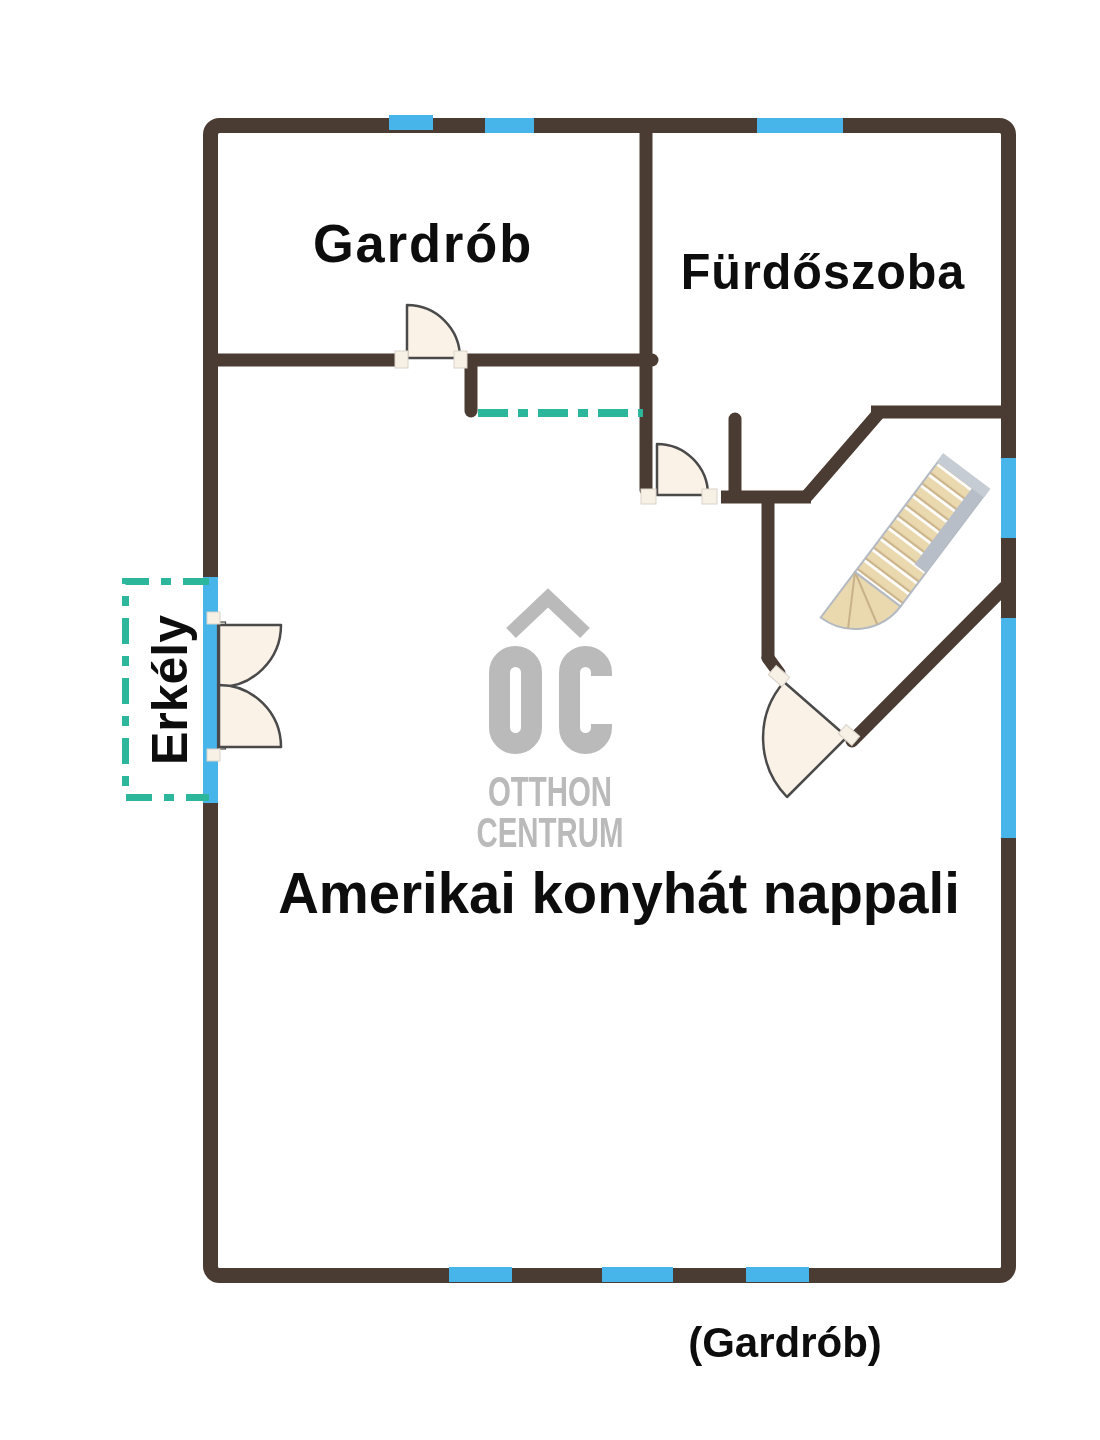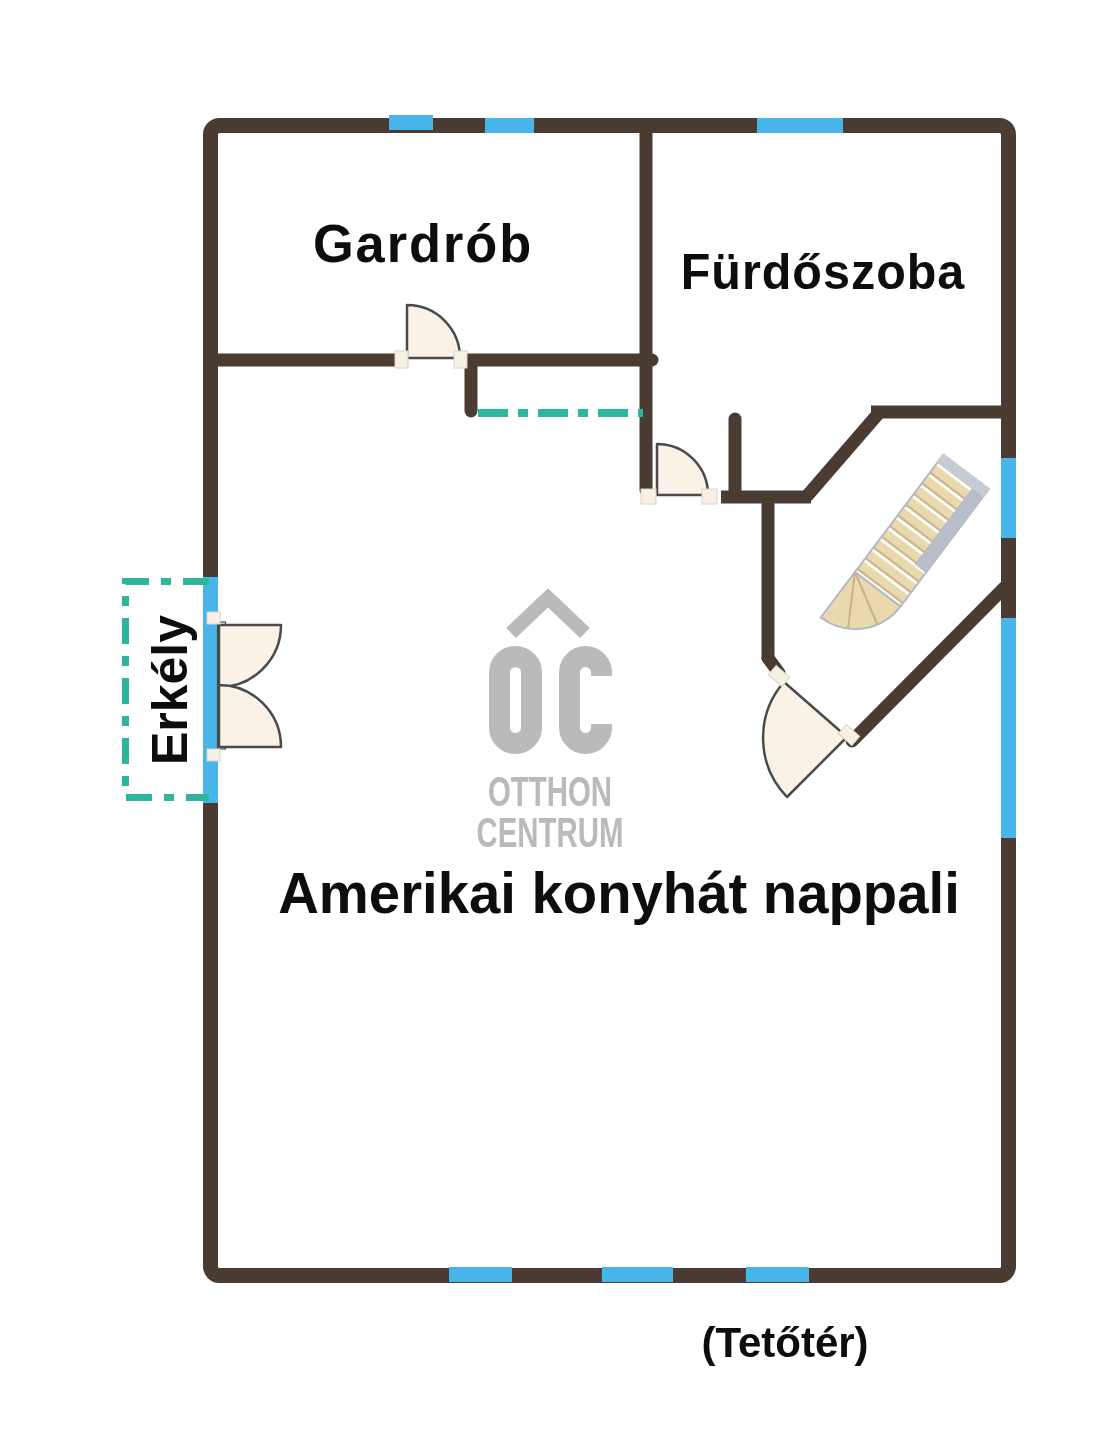--- a/index.html
+++ b/index.html
@@ -108,17 +108,17 @@
       <rect x="499.5" y="656.5" width="32" height="87" rx="16" stroke="var(--logo,#BABABA)" stroke-width="21" fill="none"></rect>
       <rect x="569.5" y="656.5" width="32" height="87" rx="16" stroke="var(--logo,#BABABA)" stroke-width="21" fill="none"></rect>
       <rect x="590" y="676" width="28" height="48" fill="#ffffff"></rect>
     </g>
   </svg>
 
   <div class="label gardrob" style="left:423px;top:243px;">Gardrób</div>
   <div class="label furdoszoba" style="left:823px;top:272px;">Fürdőszoba</div>
   <div class="label nappali" style="left:619px;top:893px;">Amerikai konyhát nappali</div>
   <div class="label erkely" style="left:170px;top:690px;">Erkély</div>
-  <div class="label tetoter" style="left:785px;top:1343px;">(Tetőtér)</div>
+  <div class="label tetoter" style="left:785px;top:1343px;">(Gardrób)</div>
   <div class="logo-text" style="left:550px;top:792px;">OTTHON</div>
   <div class="logo-text" style="left:550px;top:833px;">CENTRUM</div>
 
 </div>
 
 </body></html>

